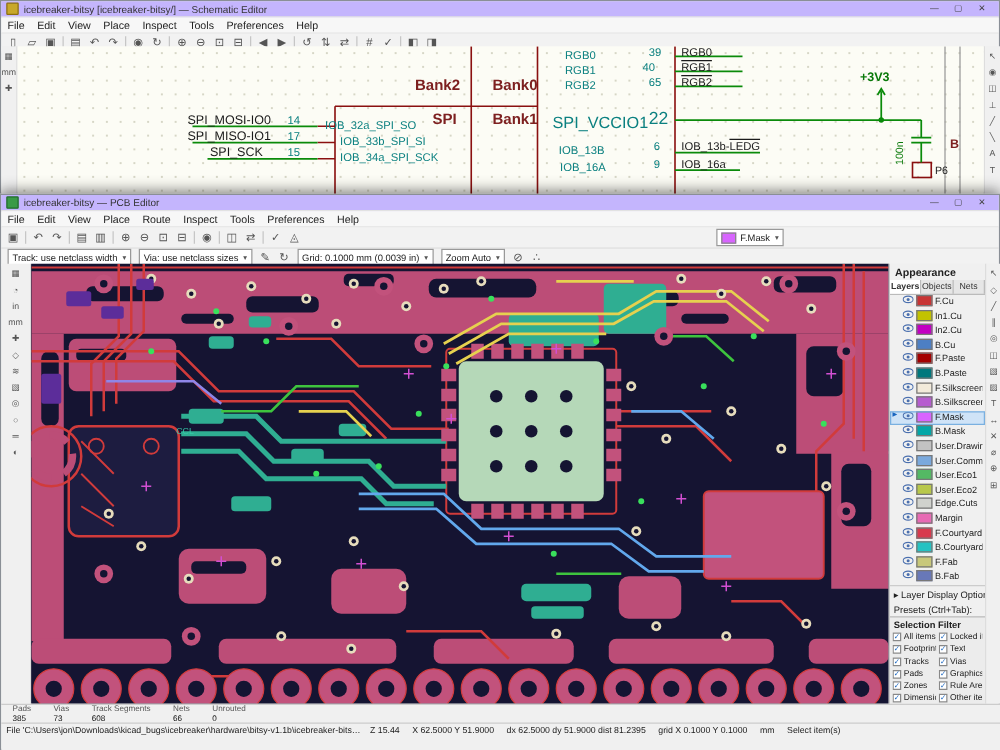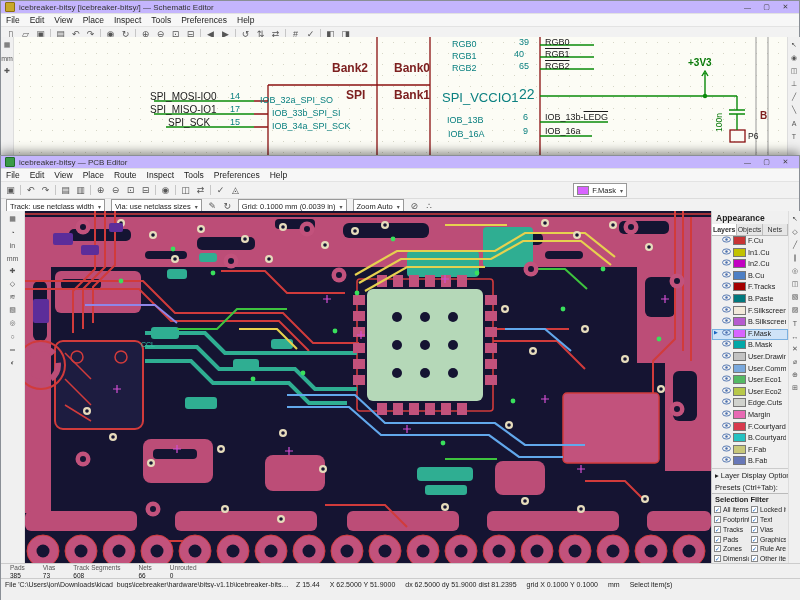--- a/index.html
+++ b/index.html
@@ -663,21 +663,21 @@
         </div>
         <div class="layer-row">
           <span class="l-arrow"></span>
           <span class="l-eye">
             <svg width="9" height="7" viewBox="0 0 9 7">
               <ellipse cx="4.5" cy="3.5" rx="4" ry="2.6" fill="none" stroke="#4a6fae" stroke-width="0.9"></ellipse>
               <circle cx="4.5" cy="3.5" r="1.2" fill="#4a6fae"></circle>
             </svg>
           </span>
           <span class="l-swatch" style="background:#A40000"></span>
-          <span class="l-name">F.Tracks</span>
+          <span class="l-name">F.Paste</span>
         </div>
         <div class="layer-row">
           <span class="l-arrow"></span>
           <span class="l-eye">
             <svg width="9" height="7" viewBox="0 0 9 7">
               <ellipse cx="4.5" cy="3.5" rx="4" ry="2.6" fill="none" stroke="#4a6fae" stroke-width="0.9"></ellipse>
               <circle cx="4.5" cy="3.5" r="1.2" fill="#4a6fae"></circle>
             </svg>
           </span>
           <span class="l-swatch" style="background:#00787D"></span>

